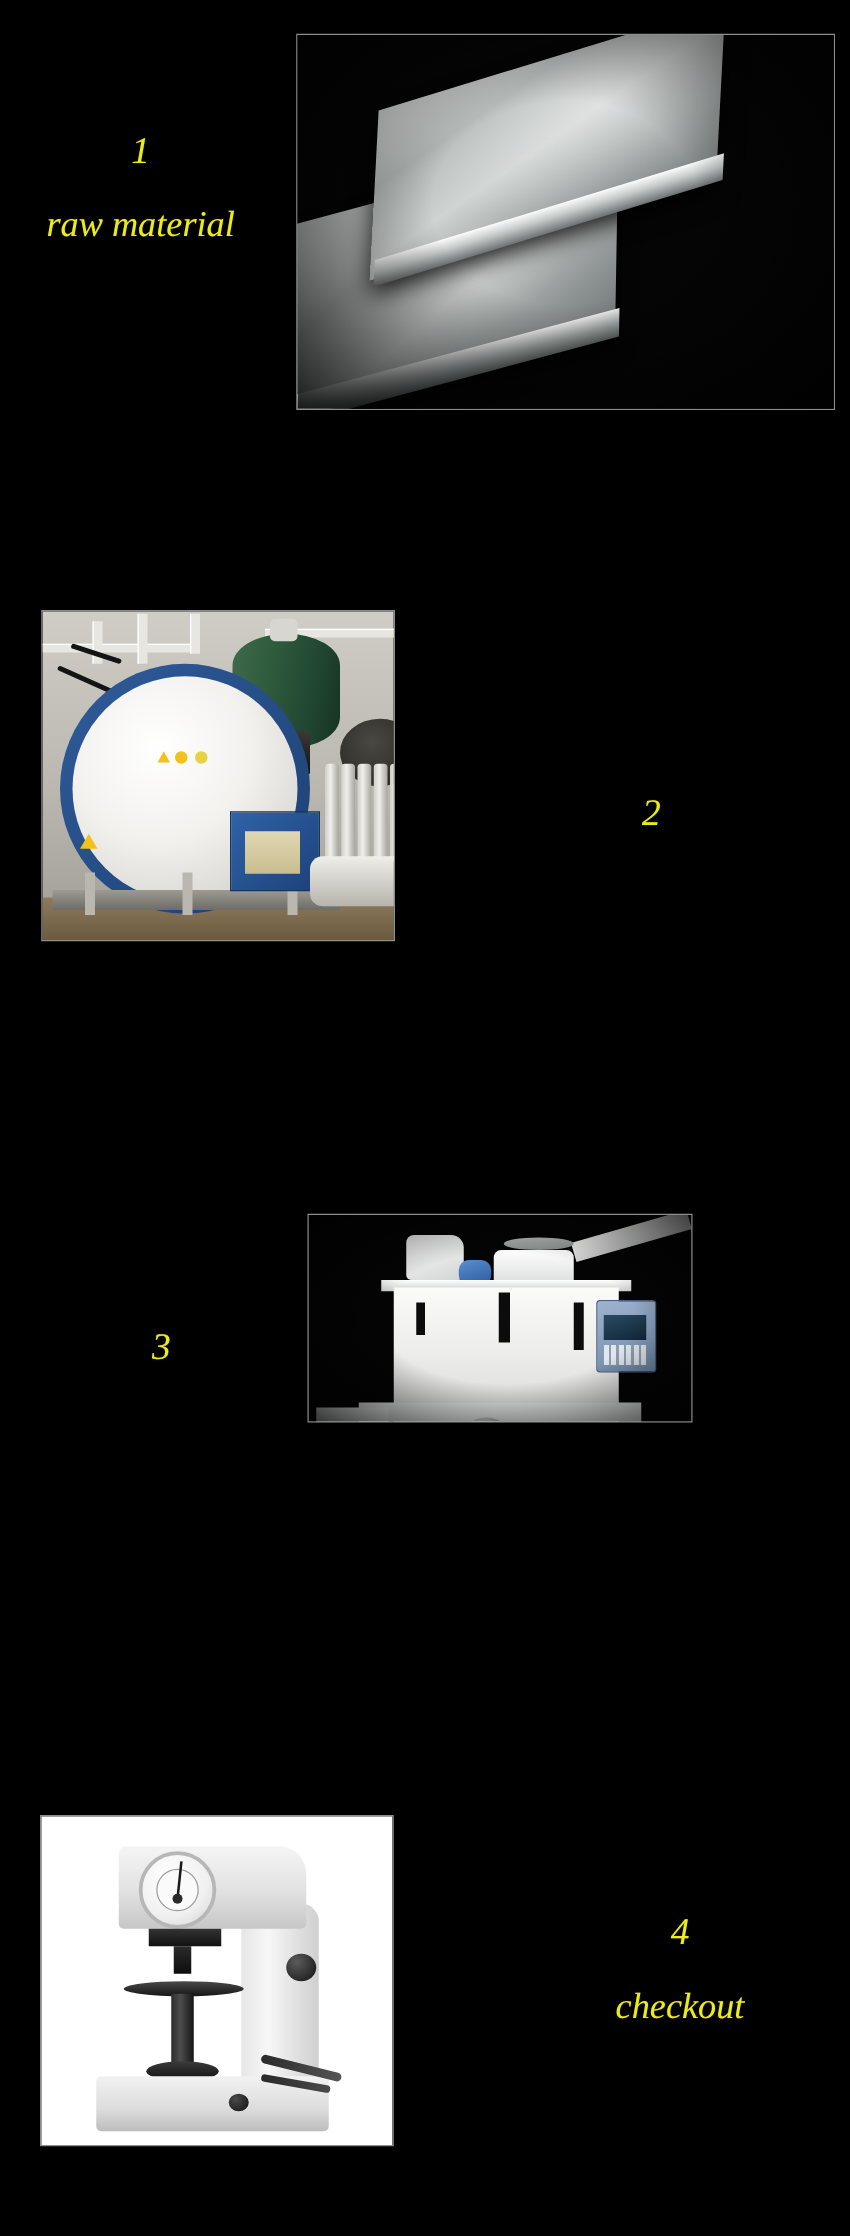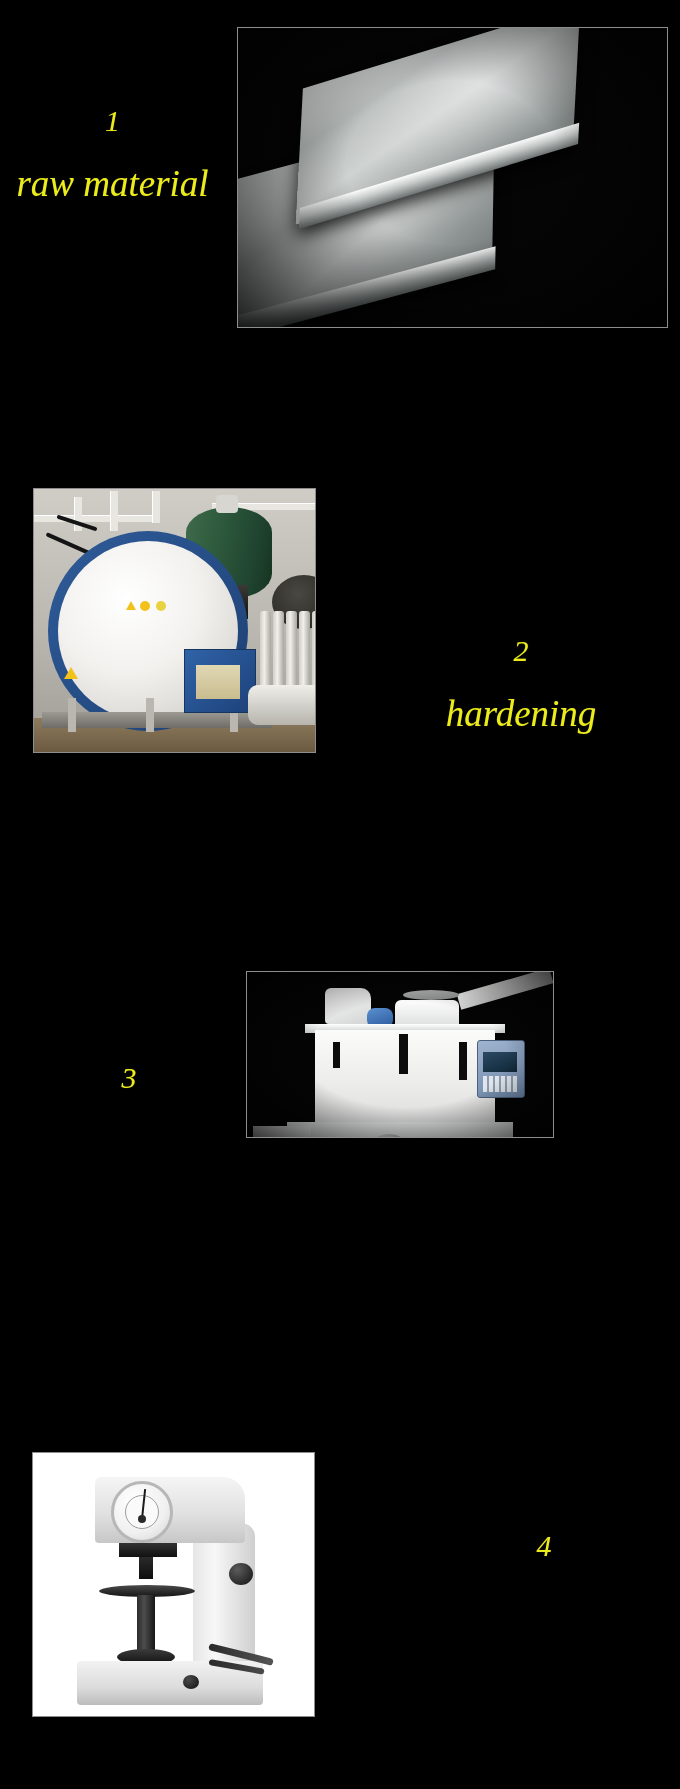--- a/index.html
+++ b/index.html
@@ -29,21 +29,21 @@
     text-shadow:0 0 1px rgba(236,236,28,0.35);
   }
   .caption .step-num {
     display:block;
     font-size:30px;
     font-weight:400;
     letter-spacing:0px;
   }
   .caption .step-label {
     display:block;
-    font-size:37px;
+    font-size:29px;
     font-weight:400;
     margin-top:28px;
     white-space:nowrap;
     font-family:Liberation Serif, serif;
   }
 
   
   .photo {
     position:absolute;
     border:1px solid #8d8d8d;
@@ -361,21 +361,20 @@
       <div class="stand" style="left:196px;"></div>
 
       <div class="blue-box"></div>
       <div class="blue-box-plate"></div>
       <div class="motor"></div>
     </div>
   </div>
 
   <div class="caption" style="left:396px; top:635px; width:250px;">
     <span class="step-num">2</span>
-    <span class="step-label">hardening</span>
   </div>
 
   <div class="caption" style="left:14px; top:1062px; width:230px;">
     <span class="step-num">3</span>
   </div>
 
   <div class="photo p3" style="left:246px; top:971px; width:308px; height:167px;">
     <div class="photo-inner">
       <div class="bg"></div>
       <div class="arm"></div>
@@ -416,15 +415,16 @@
       <div class="knob"></div>
       <div class="plinth"></div>
       <div class="lever"></div>
       <div class="lever2"></div>
       <div class="knob-small"></div>
     </div>
   </div>
 
   <div class="caption" style="left:420px; top:1530px; width:248px;">
     <span class="step-num">4</span>
+    <span class="step-label">checkout</span>
   </div>
 
 </div>
 
 </body></html>

